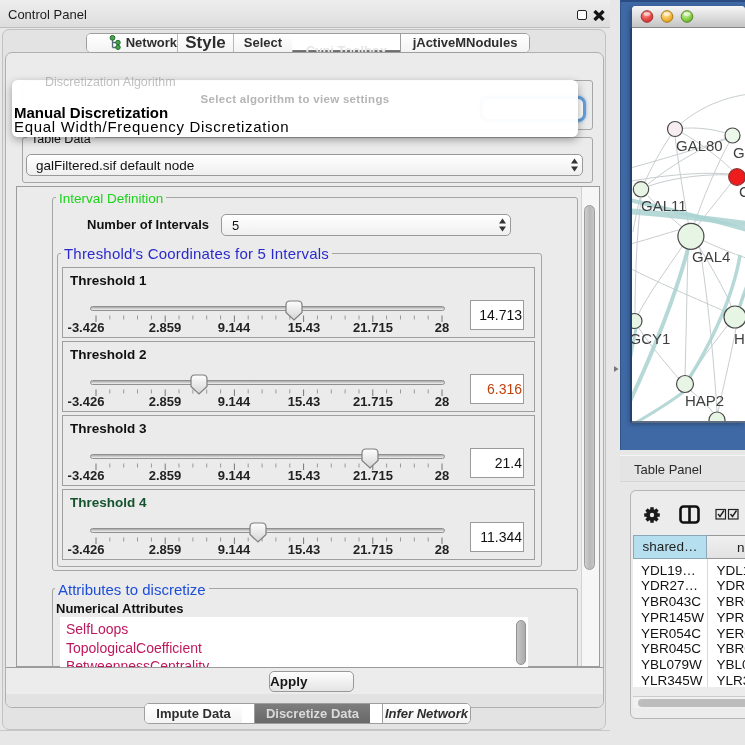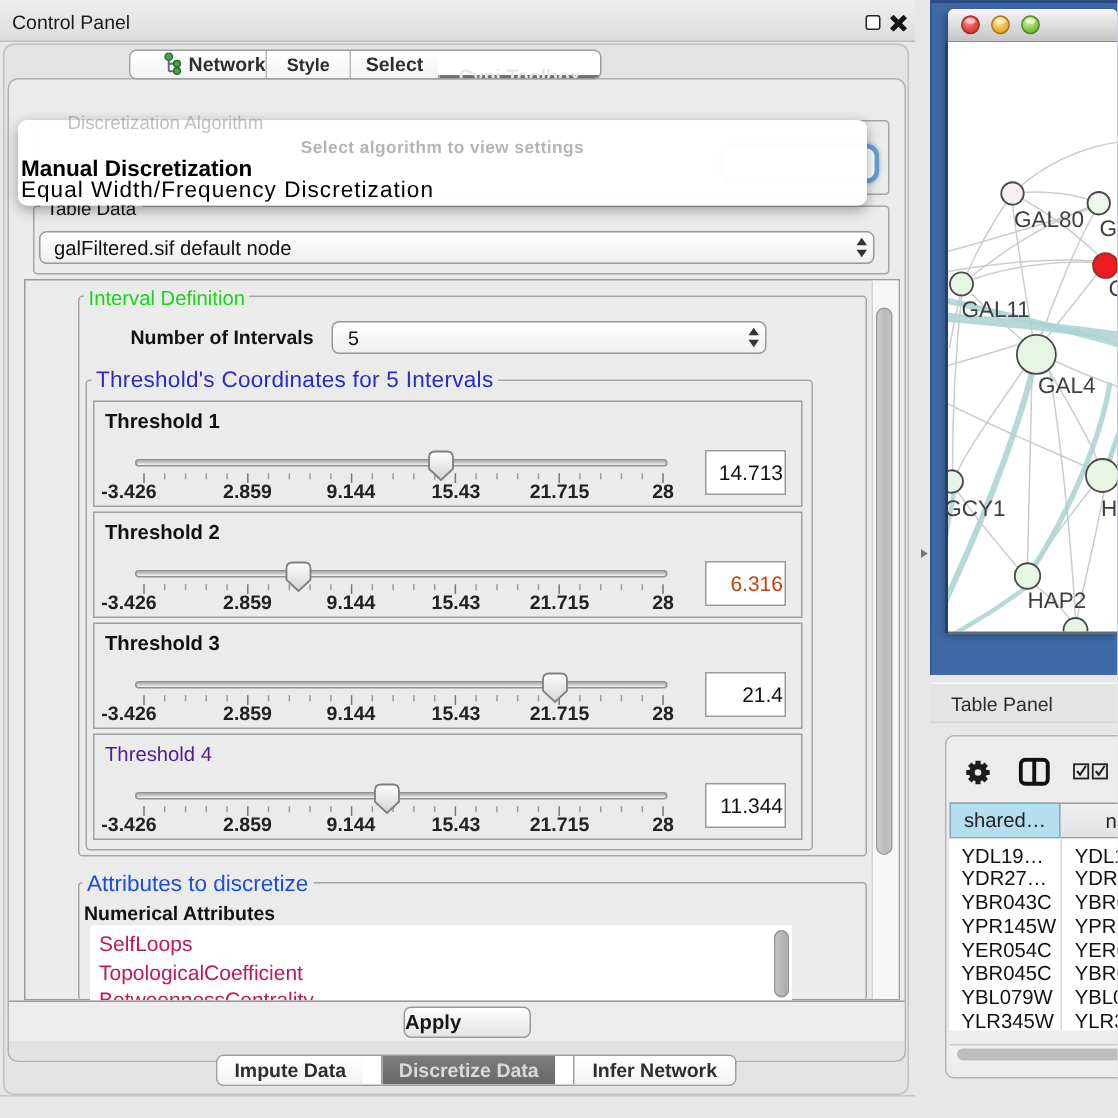--- a/index.html
+++ b/index.html
@@ -186,21 +186,21 @@
 <div class="abs" style="left:51px;top:467.5px;width:70px;text-align:center;font-size:13px;font-weight:bold;color:#222;">-3.426</div>
 <div class="abs" style="left:130px;top:467.5px;width:70px;text-align:center;font-size:13px;font-weight:bold;color:#222;">2.859</div>
 <div class="abs" style="left:199px;top:467.5px;width:70px;text-align:center;font-size:13px;font-weight:bold;color:#222;">9.144</div>
 <div class="abs" style="left:269px;top:467.5px;width:70px;text-align:center;font-size:13px;font-weight:bold;color:#222;">15.43</div>
 <div class="abs" style="left:338px;top:467.5px;width:70px;text-align:center;font-size:13px;font-weight:bold;color:#222;">21.715</div>
 <div class="abs" style="left:407px;top:467.5px;width:70px;text-align:center;font-size:13px;font-weight:bold;color:#222;">28</div>
 <div class="abs" style="left:470px;top:448px;width:54px;height:30px;background:#fff;border:1px solid #9a9a9a;"></div>
 <div class="abs" style="left:470px;top:448px;width:52px;height:30px;line-height:30px;text-align:right;font-size:14px;color:#111;">21.4</div>
 
 <div class="abs" style="left:62px;top:489px;width:473px;height:71px;border:1px solid #9f9f9f;background:#ebebeb;"></div>
-<div class="abs" style="left:70px;top:495px;font-size:13.5px;font-weight:normal;color:#4c1d95;">Threshold 4</div>
+<div class="abs" style="left:70px;top:495px;font-size:13.5px;font-weight:bold;color:#14532d;">Threshold 4</div>
 <div class="abs" style="left:90px;top:527.5px;width:355px;height:5px;border:1px solid #909090;border-radius:3px;background:linear-gradient(#a8a8a8,#f2f2f2);"></div>
 <svg class="abs" style="left:62px;top:489px;" width="473" height="71">
     <line x1="34.0" y1="48.5" x2="34.0" y2="55" stroke="#777" stroke-width="1"></line>
     <line x1="47.8" y1="48.5" x2="47.8" y2="52.5" stroke="#999" stroke-width="1"></line>
     <line x1="61.7" y1="48.5" x2="61.7" y2="52.5" stroke="#999" stroke-width="1"></line>
     <line x1="75.5" y1="48.5" x2="75.5" y2="52.5" stroke="#999" stroke-width="1"></line>
     <line x1="89.4" y1="48.5" x2="89.4" y2="52.5" stroke="#999" stroke-width="1"></line>
     <line x1="103.2" y1="48.5" x2="103.2" y2="55" stroke="#777" stroke-width="1"></line>
     <line x1="117.0" y1="48.5" x2="117.0" y2="52.5" stroke="#999" stroke-width="1"></line>
     <line x1="130.9" y1="48.5" x2="130.9" y2="52.5" stroke="#999" stroke-width="1"></line>
@@ -262,29 +262,30 @@
   <div style="width:90.5px;display:flex;align-items:center;justify-content:flex-end;font-size:13px;font-weight:bold;color:#2e2e2e;background:linear-gradient(#ffffff,#f3f3f3);">
   <svg width="13" height="15" style="margin-right:4px;" viewBox="0 0 13 15">
         <line x1="3.5" y1="3" x2="3.5" y2="12.5" stroke="#5a6b7a" stroke-width="1.3"></line>
         <line x1="3.5" y1="7.5" x2="8" y2="7.5" stroke="#5a6b7a" stroke-width="1.3"></line>
         <line x1="3.5" y1="12.5" x2="8" y2="12.5" stroke="#5a6b7a" stroke-width="1.3"></line>
         <circle cx="3.5" cy="2.8" r="2.4" fill="#4aa54a" stroke="#1d6b2d" stroke-width="1"></circle>
         <circle cx="9" cy="7.5" r="2.2" fill="#4aa54a" stroke="#1d6b2d" stroke-width="1"></circle>
         <circle cx="9" cy="12.3" r="2.2" fill="#4aa54a" stroke="#1d6b2d" stroke-width="1"></circle>
       </svg>
   Network</div>
-  <div style="width:56px;border-left:1px solid #b9b9b9;display:flex;align-items:center;justify-content:center;font-size:12px;font-weight:bold;color:#2e2e2e;background:linear-gradient(#ffffff,#f3f3f3);">Style</div>
+  <div style="width:56px;border-left:1px solid #b9b9b9;display:flex;align-items:center;justify-content:center;font-size:17px;font-weight:bold;color:#2e2e2e;background:linear-gradient(#ffffff,#f3f3f3);">Style</div>
   <div style="width:59px;border-left:1px solid #b9b9b9;display:flex;align-items:center;justify-content:center;font-size:13px;font-weight:bold;color:#2e2e2e;background:linear-gradient(#ffffff,#f3f3f3);">Select</div>
   <div style="width:108px;border-left:1px solid #9e9e9e;display:flex;align-items:center;justify-content:center;font-size:13px;font-weight:bold;color:#e6e6e6;background:linear-gradient(#7d7d7d,#686868);margin-top:16px;">Cyni Toolbox</div>
+  <div style="width:129px;border-left:1px solid #9e9e9e;display:flex;align-items:center;justify-content:center;font-size:13px;font-weight:bold;color:#2e2e2e;background:linear-gradient(#ffffff,#f3f3f3);">jActiveMNodules</div>
 </div>
 
 <div class="abs" style="left:144px;top:703px;height:21px;border:1px solid #9e9e9e;border-radius:5px;overflow:hidden;display:flex;background:#fff;gap:12px;">
   <div style="width:97px;display:flex;align-items:center;justify-content:center;font-size:13px;font-weight:bold;color:#2e2e2e;background:linear-gradient(#ffffff,#f3f3f3);">Impute Data</div>
   <div style="width:116px;border-left:1px solid #9e9e9e;display:flex;align-items:center;justify-content:center;font-size:13px;font-weight:bold;color:#dadada;background:linear-gradient(#7d7d7d,#686868);">Discretize Data</div>
-  <div style="width:108px;border-left:1px solid #9e9e9e;display:flex;align-items:center;justify-content:center;font-size:13px;font-weight:bold;color:#2e2e2e;background:linear-gradient(#ffffff,#f3f3f3);">Infer Network</div>
+  <div style="width:88px;border-left:1px solid #9e9e9e;display:flex;align-items:center;justify-content:center;font-size:13px;font-weight:bold;color:#2e2e2e;background:linear-gradient(#ffffff,#f3f3f3);font-style:italic;">Infer Network</div>
 </div>
 
 <svg class="abs" style="left:612px;top:365px;" width="8" height="8">
     <path d="M2 1 L6.5 4 L2 7 Z" fill="#777"></path>
   </svg>
 
 <div class="abs" style="left:620px;top:0;width:125px;height:450px;background:#3e69a5;"></div>
 <div class="abs" style="left:620px;top:0;width:125px;height:2px;background:#2a4c82;"></div>
 <div class="abs" style="left:619.5px;top:0;width:1.5px;height:450px;background:#30548c;"></div>
 <div class="abs" style="left:630.3px;top:28px;width:1.7px;height:394px;background:#2e5087;"></div>

